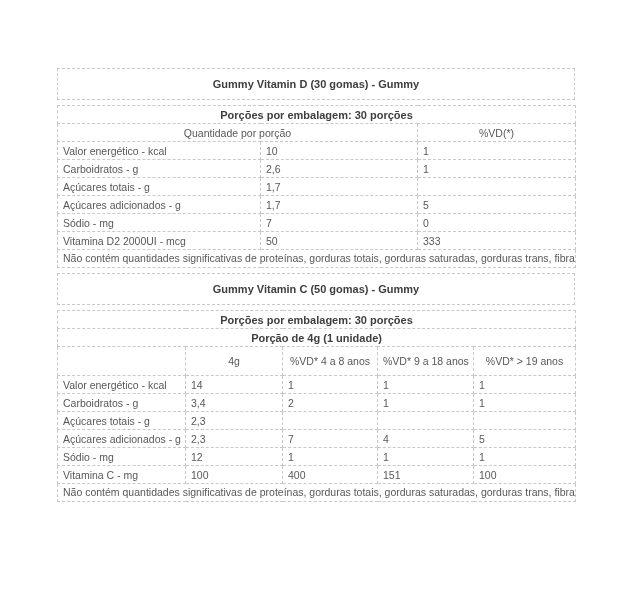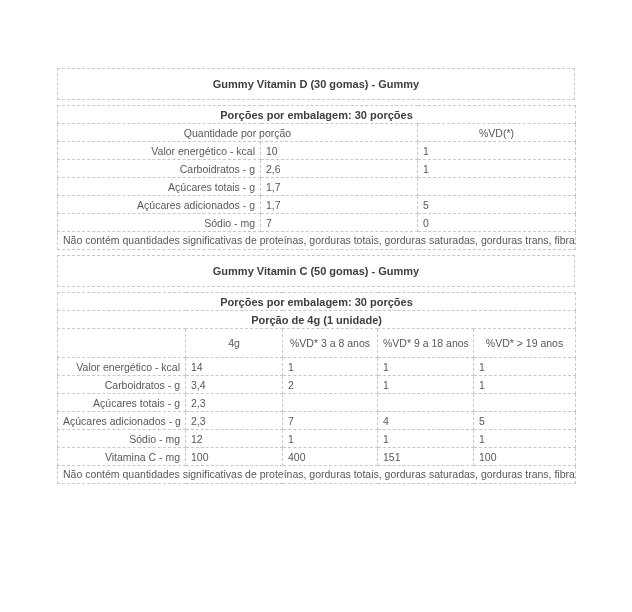--- a/index.html
+++ b/index.html
@@ -24,21 +24,21 @@
     font-size:10.5px;color:var(--text);
     margin-bottom:5px;
   }
   table.nutri td{
     border:1px dashed var(--border);
     padding:0 5px;height:18px;overflow:hidden;white-space:nowrap;
   }
   td.section{ text-align:center;font-weight:bold;color:var(--bold-text);font-size:11px; }
   tr.colhead td{ text-align:center; }
   .tbl-1 tr.colhead td{ height:29px;text-align:center; }
-  td.lab{ text-align:right; }
+  td.lab{ text-align:left; }
   td.val{ }
   td.footnote{
     text-align:justify;white-space:normal;height:auto;
     padding:3px 5px 4px 5px;line-height:13px;font-size:10.5px;
   }
   
   col.w203{width:203px} col.w157{width:157px} col.w158{width:158px}
   col.w128{width:128px} col.w97{width:97px} col.w95{width:95px}
   col.w96{width:96px}  col.w102{width:102px}
 </style>
@@ -83,20 +83,25 @@
             <td class="lab">Açúcares adicionados - g</td>
             <td class="val">1,7</td>
             <td class="val">5</td>
           </tr>
           <tr>
             <td class="lab">Sódio - mg</td>
             <td class="val">7</td>
             <td class="val">0</td>
           </tr>
           <tr>
+            <td class="lab">Vitamina D2 2000UI - mcg</td>
+            <td class="val">50</td>
+            <td class="val">333</td>
+          </tr>
+          <tr>
           <td class="footnote" colspan="3">Não contém quantidades significativas de proteínas, gorduras totais, gorduras saturadas, gorduras trans, fibras alimentares.* Porcentual de valores diários fornecidos pela porção.</td>
         </tr>
       </tbody>
     </table>
   </section>
 
   <section>
     <div class="title-box">Gummy Vitamin C (50 gomas) - Gummy</div>
 
     <table class="nutri tbl-1">
@@ -110,21 +115,21 @@
       <tbody>
         <tr>
           <td class="section" colspan="5">Porções por embalagem: 30 porções</td>
         </tr>
         <tr>
           <td class="section" colspan="5">Porção de 4g (1 unidade)</td>
         </tr>
         <tr class="colhead">
             <td></td>
             <td>4g</td>
-            <td>%VD* 3 a 8 anos</td>
+            <td>%VD* 4 a 8 anos</td>
             <td>%VD* 9 a 18 anos</td>
             <td>%VD* &gt; 19 anos</td>
           </tr>
         <tr>
             <td class="lab">Valor energético - kcal</td>
             <td class="val">14</td>
             <td class="val">1</td>
             <td class="val">1</td>
             <td class="val">1</td>
           </tr>

